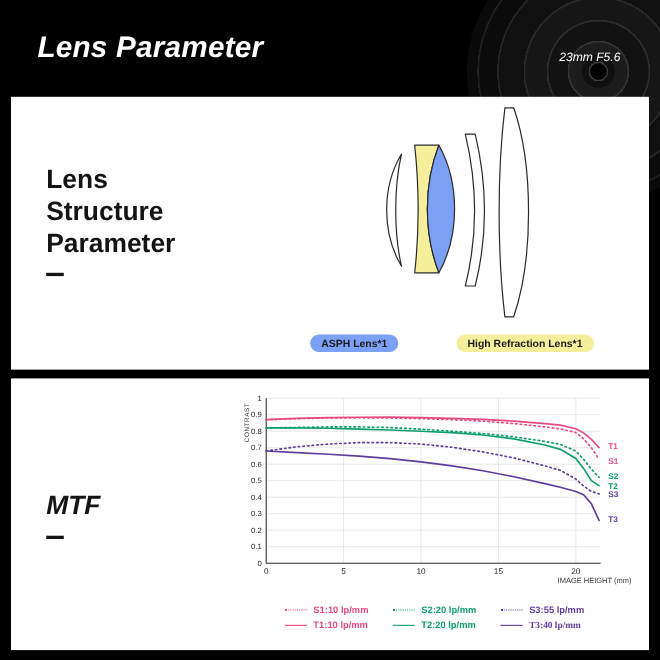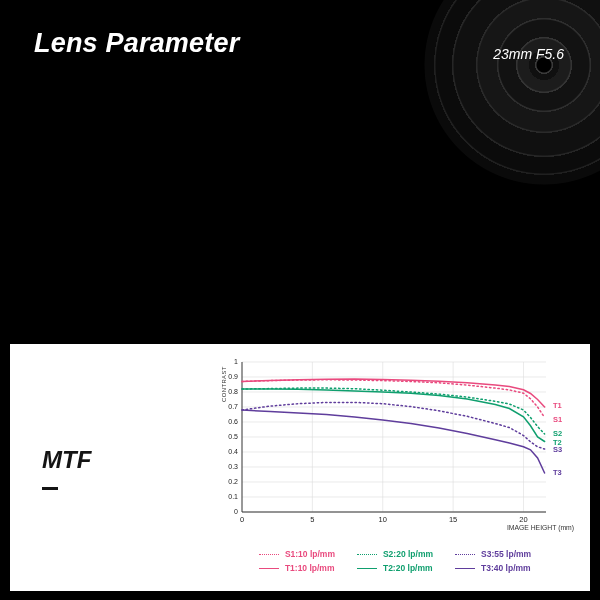--- a/index.html
+++ b/index.html
@@ -7,21 +7,21 @@
         font-family:"Liberation Sans","DejaVu Sans",sans-serif;}
   
   .header{position:absolute;left:4px;top:0;width:600px;height:100px;background:#000;font-style:italic;}
   .lens-deco{position:absolute;left:420px;top:-55px;width:240px;height:240px;border-radius:50%;
     background:radial-gradient(circle at 50% 50%,
       #000 0 7px,#3a3a3a 8px 9px,#101010 9px 15px,#1c1c1c 15px 26px,#343434 27px 28px,
       #121212 28px 45px,#2e2e2e 46px 47px,#161616 47px 66px,#2a2a2a 67px 68px,
       #101010 68px 90px,#262626 91px 92px,#0b0b0b 92px 108px,#202020 109px 110px,
       #0a0a0a 110px 119px,rgba(0,0,0,0) 120px);}
   .page-title{position:absolute;left:30px;top:28px;color:#fff;font-size:27px;font-weight:700;letter-spacing:.2px;}
-  .page-subtitle{position:absolute;right:40px;top:46px;color:#fff;font-size:14px;font-weight:500;}
+  .page-subtitle{position:absolute;right:40px;top:46px;color:#fff;font-size:11px;font-weight:500;}
   
   .panel{position:absolute;left:10px;width:580px;background:#fff;}
   .panel-structure{top:88px;height:248px;}
   .panel-mtf{top:344px;height:247px;}
   .panel-title{position:absolute;left:32px;color:#141414;font-size:24px;font-weight:600;line-height:1.2;}
   .title-dash{width:16px;height:3px;background:#141414;margin-top:12px;}
   
   .lens-svg{position:absolute;left:325px;top:2px;}
   .pill{position:absolute;height:16px;border-radius:9px;color:#1a1a1a;font-size:9.5px;font-weight:600;
         display:flex;align-items:center;justify-content:center;padding:0 10px;}
@@ -38,20 +38,41 @@
 <body>
 
 <div class="page">
 
   <div class="header">
     <div class="lens-deco"></div>
     <div class="page-title">Lens Parameter</div>
     <div class="page-subtitle">23mm F5.6</div>
   </div>
 
+  <div class="panel panel-structure">
+    <div class="panel-title" style="top:62px;">
+      <div>Lens</div>
+      <div>Structure</div>
+      <div>Parameter</div>
+      <div class="title-dash"></div>
+    </div>
+
+    <svg class="lens-svg" width="180" height="208" viewBox="0 0 180 208">
+      <g stroke="#2a2a2e" stroke-width="1.1" stroke-linejoin="round">
+        <path fill="#ffffff" d="M 30 50 C 12 80, 12 122, 30 152 C 23 122, 23 80, 30 50 Z"></path>
+        <path fill="#f5ee9b" d="M 42 42 L 64 42 C 50 78, 50 122, 64 158 L 42 158 C 46 122, 46 80, 42 42 Z"></path>
+        <path fill="#7ba0f4" d="M 64 42 C 50 78, 50 122, 64 158 C 83 124, 83 76, 64 42 Z"></path>
+        <path fill="#ffffff" d="M 88 32 L 97 32 C 108 78, 108 126, 97 170 L 88 170 C 99 126, 99 78, 88 32 Z"></path>
+        <path fill="#ffffff" d="M 124 8 L 132 8 C 150 60, 150 145, 132 198 L 124 198 C 117 140, 117 65, 124 8 Z"></path>
+      </g>
+    </svg>
+
+    <div class="pill pill-asph">ASPH Lens*1</div>
+    <div class="pill pill-hr">High Refraction Lens*1</div>
+  </div>
 
   <div class="panel panel-mtf">
     <div class="panel-title" style="top:102px;font-style:italic;">
       <div>MTF</div>
       <div class="title-dash"></div>
     </div>
 
     <div class="chart-wrap">
       <svg id="mtf-svg" width="380" height="190" viewBox="0 0 380 190">
           <line x1="34" x2="338" y1="162" y2="162" stroke="#dcdcdc" stroke-width="0.6"></line>
@@ -120,18 +141,18 @@
         <div class="legend-item">
           <span class="legend-line" style="border-top: 1.6px solid rgb(233, 74, 126);"></span>
           <span style="color: rgb(233, 74, 126); text-align: center;">T1:10 lp/mm</span>
         </div>
         <div class="legend-item">
           <span class="legend-line" style="border-top: 1.6px solid rgb(15, 159, 110);"></span>
           <span style="color: rgb(15, 159, 110); text-align: right;">T2:20 lp/mm</span>
         </div>
         <div class="legend-item">
           <span class="legend-line" style="border-top: 1.6px solid rgb(95, 61, 156);"></span>
-          <span style="color: rgb(95, 61, 156);">T3:40 lp/mm</span>
+          <span style="color: rgb(95, 61, 156); font-family: Liberation Serif, serif;">T3:40 lp/mm</span>
         </div>
       </div>
   </div>
 
 </div>
 
 </body></html>

